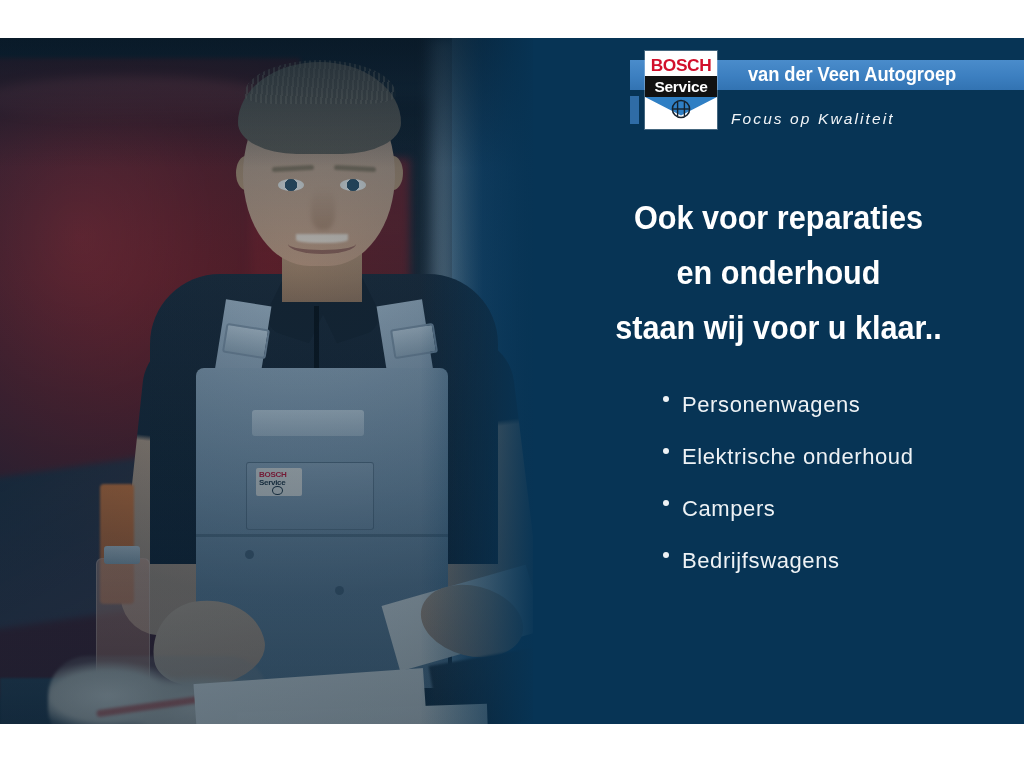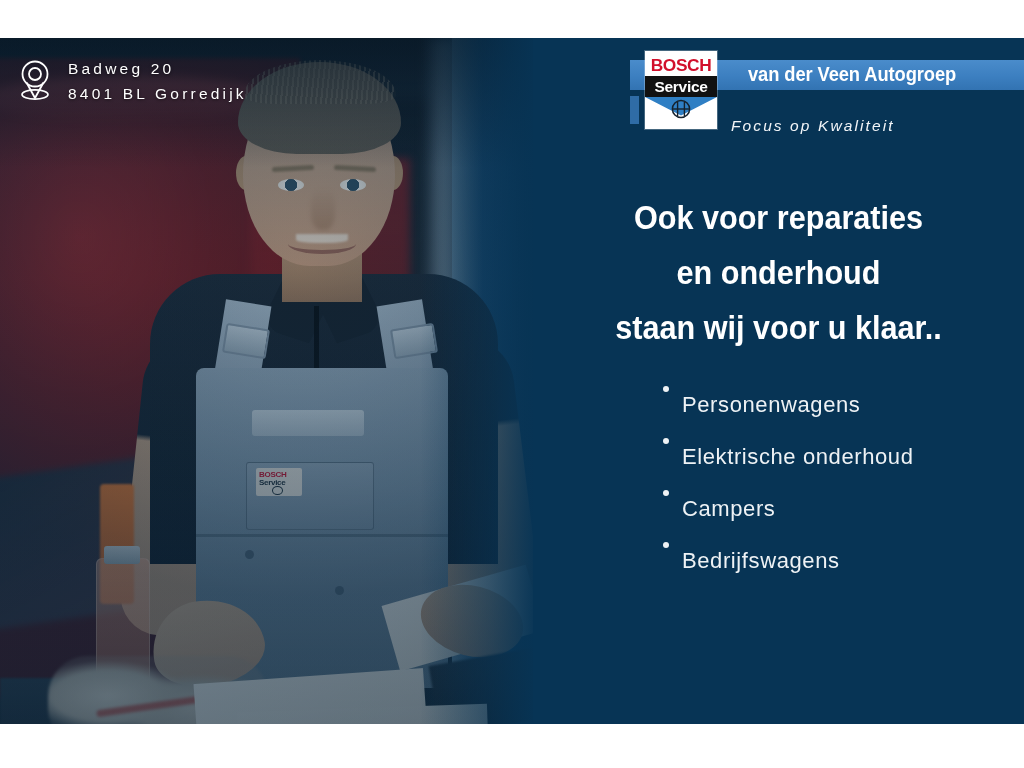--- a/index.html
+++ b/index.html
@@ -366,21 +366,21 @@
     font-size: 19.5px;
     font-weight: bold;
     letter-spacing: -0.1px;
     transform: scaleX(.94);
     transform-origin: left center;
     white-space: nowrap;
   }
   #brand-tagline {
     position: absolute;
     left: 198px;         
-    top: 79px;
+    top: 72px;
     color: #f2f5f8;
     font-size: 15.5px;
     font-style: italic;
     letter-spacing: 2.1px;
     white-space: nowrap;
   }
   #tagline-tick {
     position: absolute;
     left: 97px;
     top: 58px;
@@ -462,21 +462,21 @@
   #bullets {
     position: absolute;
     left: 130px;         
     top: 354px;          
     margin: 0;
     padding: 0;
     list-style: none;
   }
   #bullets li {
     display: flex;
-    align-items: flex-start;
+    align-items: center;
     gap: 13px;
     color: #eef2f5;
     font-size: 22px;
     letter-spacing: .6px;
     margin-bottom: 26px;
     white-space: nowrap;
   }
   .bullet-dot {
     width: 6px; height: 6px;
     border-radius: 50%;
@@ -553,32 +553,20 @@
       <div class="ph" id="glove-stripe"></div>
       <div class="ph" id="keyboard"></div>
       <div class="ph" id="paper-front"></div>
       <div class="ph" id="paper-mid"></div>
 
       <div class="ph" id="photo-grade"></div>
       <div class="ph" id="photo-top-dark"></div>
       <div class="ph" id="photo-right-fade"></div>
     </div>
 
-    <div id="address">
-      <svg id="pin-icon" viewBox="0 0 34 42">
-        <circle cx="17" cy="14" r="12.5" fill="none" stroke="#ffffff" stroke-width="1.8"></circle>
-        <circle cx="17" cy="14" r="6" fill="none" stroke="#ffffff" stroke-width="1.8"></circle>
-        <path d="M8.5 22.5 L17 38 L25.5 22.5" fill="none" stroke="#ffffff" stroke-width="1.8" stroke-linejoin="round"></path>
-        <ellipse cx="17" cy="34.5" rx="13" ry="4.6" fill="none" stroke="#ffffff" stroke-width="1.6"></ellipse>
-      </svg>
-      <div id="address-lines">
-        <div>Badweg 20</div>
-        <div>8401 BL Gorredijk</div>
-      </div>
-    </div>
 
     <div id="panel">
 
       <div id="brandbar"></div>
       <div id="tagline-tick"></div>
 
       <div id="logo">
         <div id="logo-bosch">BOSCH</div>
         <div id="logo-service-bar"></div>
         <div id="logo-service">Service</div>

